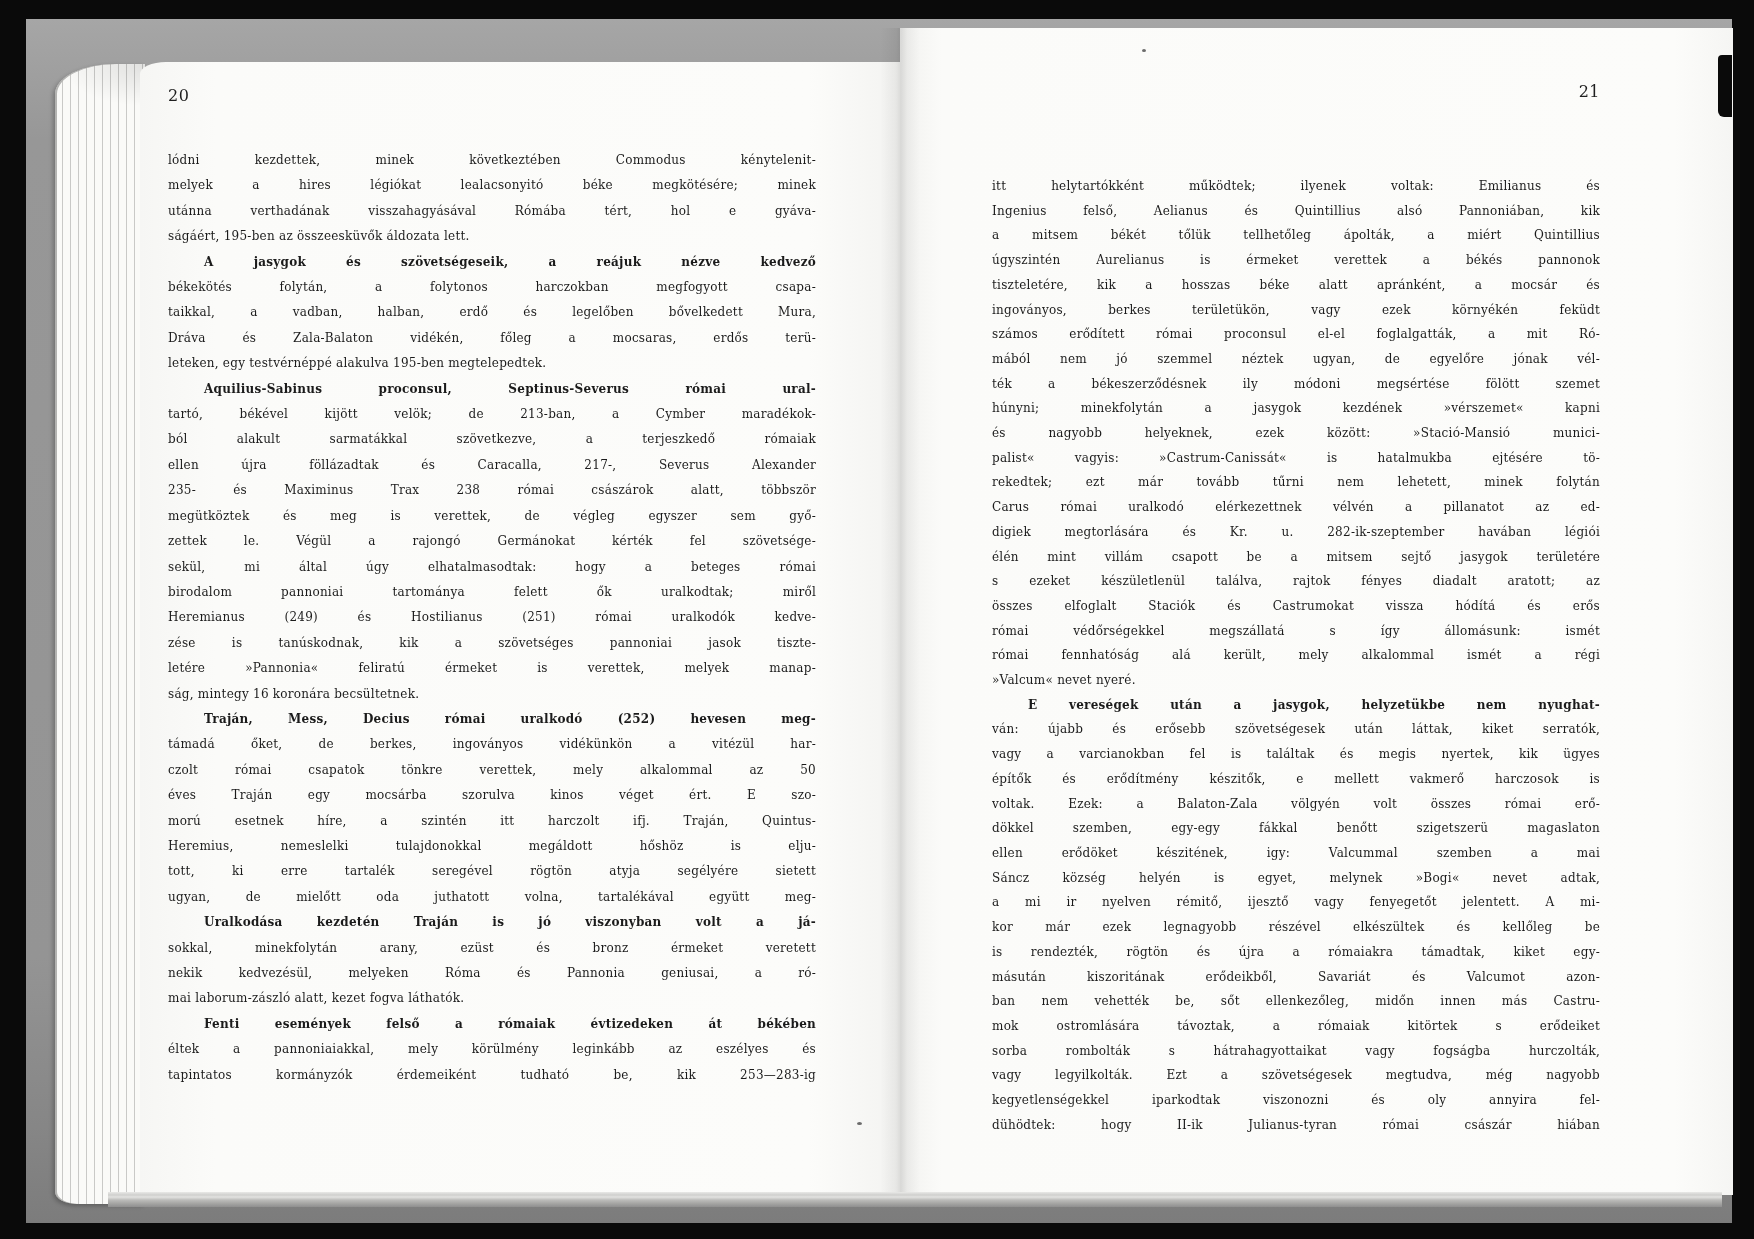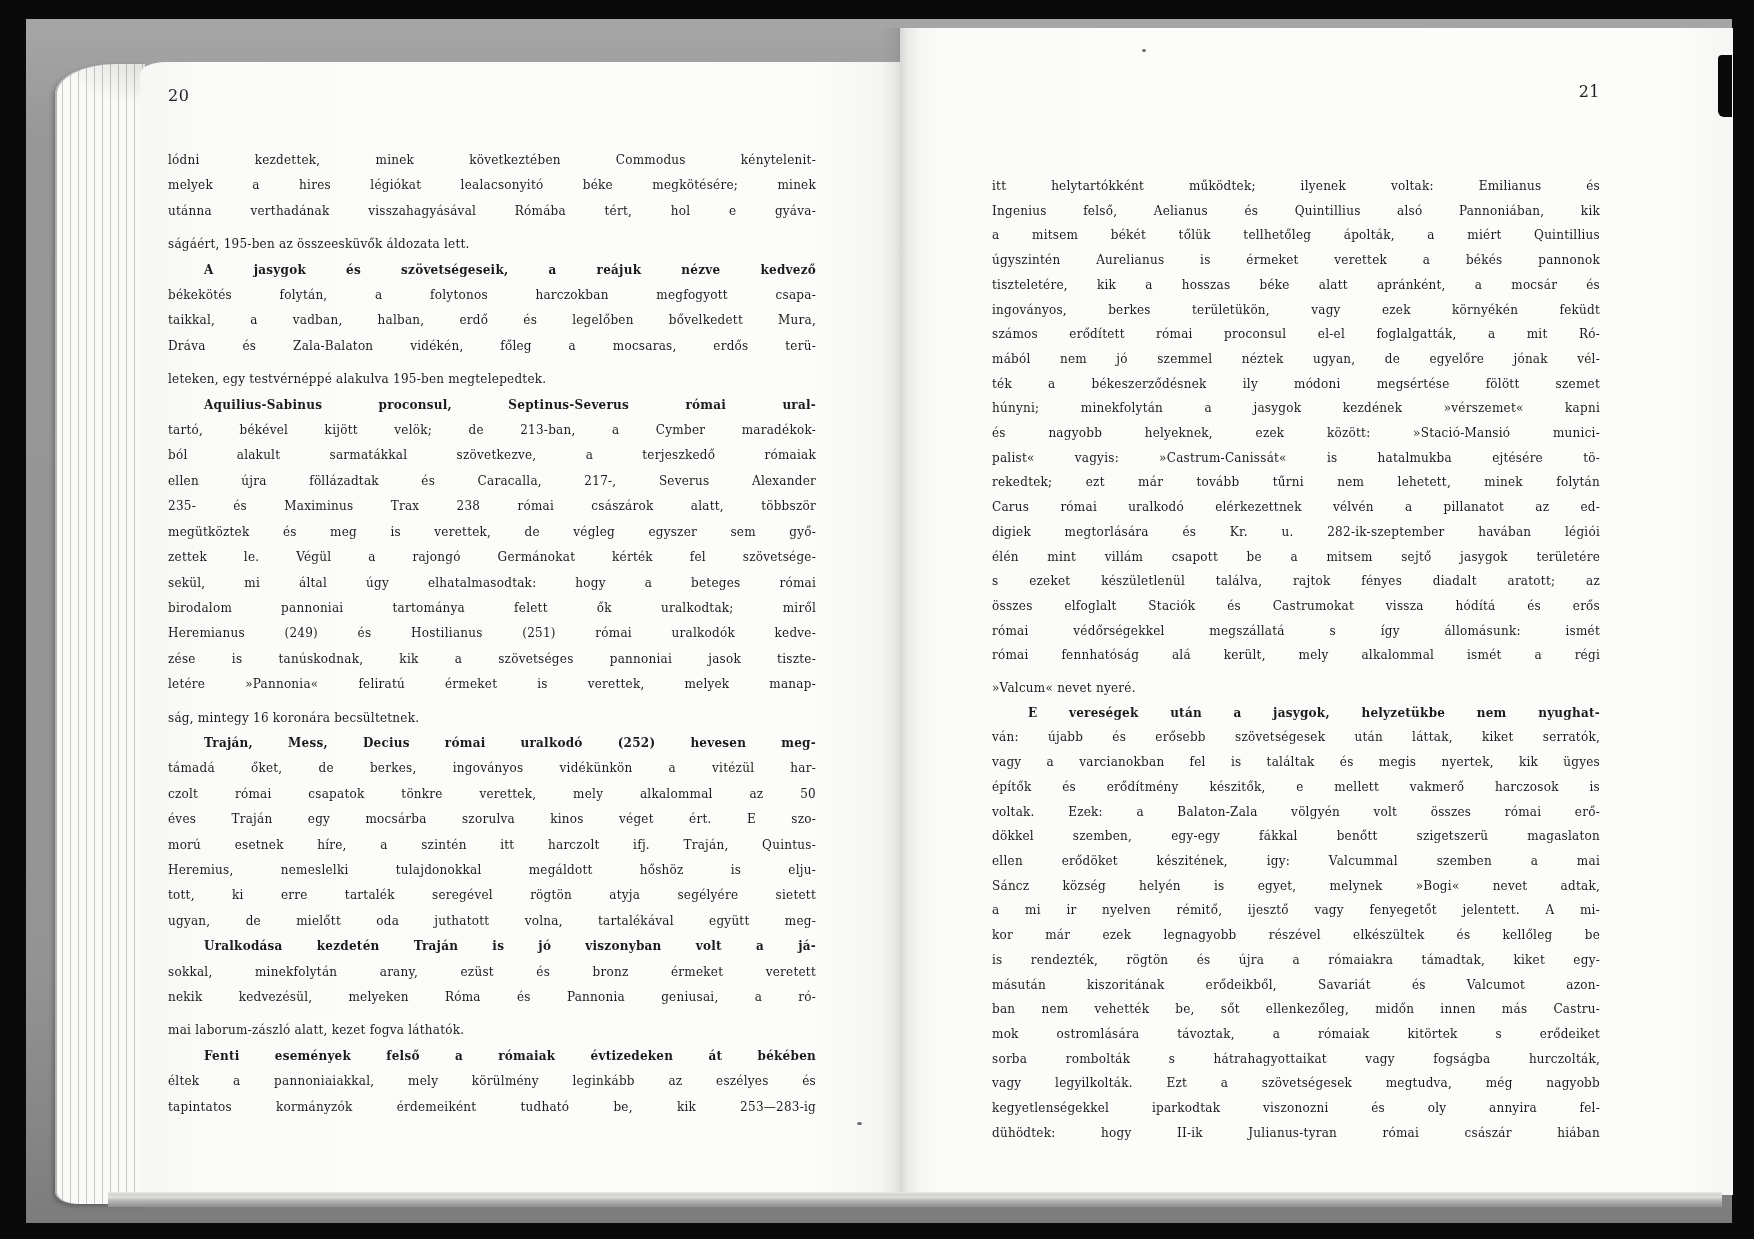--- a/index.html
+++ b/index.html
@@ -55,21 +55,21 @@
     position:absolute;color:#1b1b1b;font-size:12px;letter-spacing:0.25px;
     overflow:hidden;
   }
   .textcol-left{left:28px;top:86px;width:648px;line-height:25.4px;}
   .textcol-right{left:92px;top:146px;width:608px;line-height:24.7px;}
   .line{
     text-align:justify;text-align-last:justify;
     white-space:normal;hyphens:none;
   }
   .line.indent{padding-left:36px;font-weight:bold;}
-  .line.end{text-align-last:left;margin-top:8px;}
+  .line.end{text-align-last:left;}
   .speck{position:absolute;background:#6b6b6b;border-radius:50%;}
   .speck-a{left:857px;top:1122px;width:5px;height:3px;}
   .speck-b{left:1142px;top:49px;width:4px;height:3px;}
 </style>
 </head>
 <body>
 
 <div class="stage">
   <div class="matte"></div>
 

